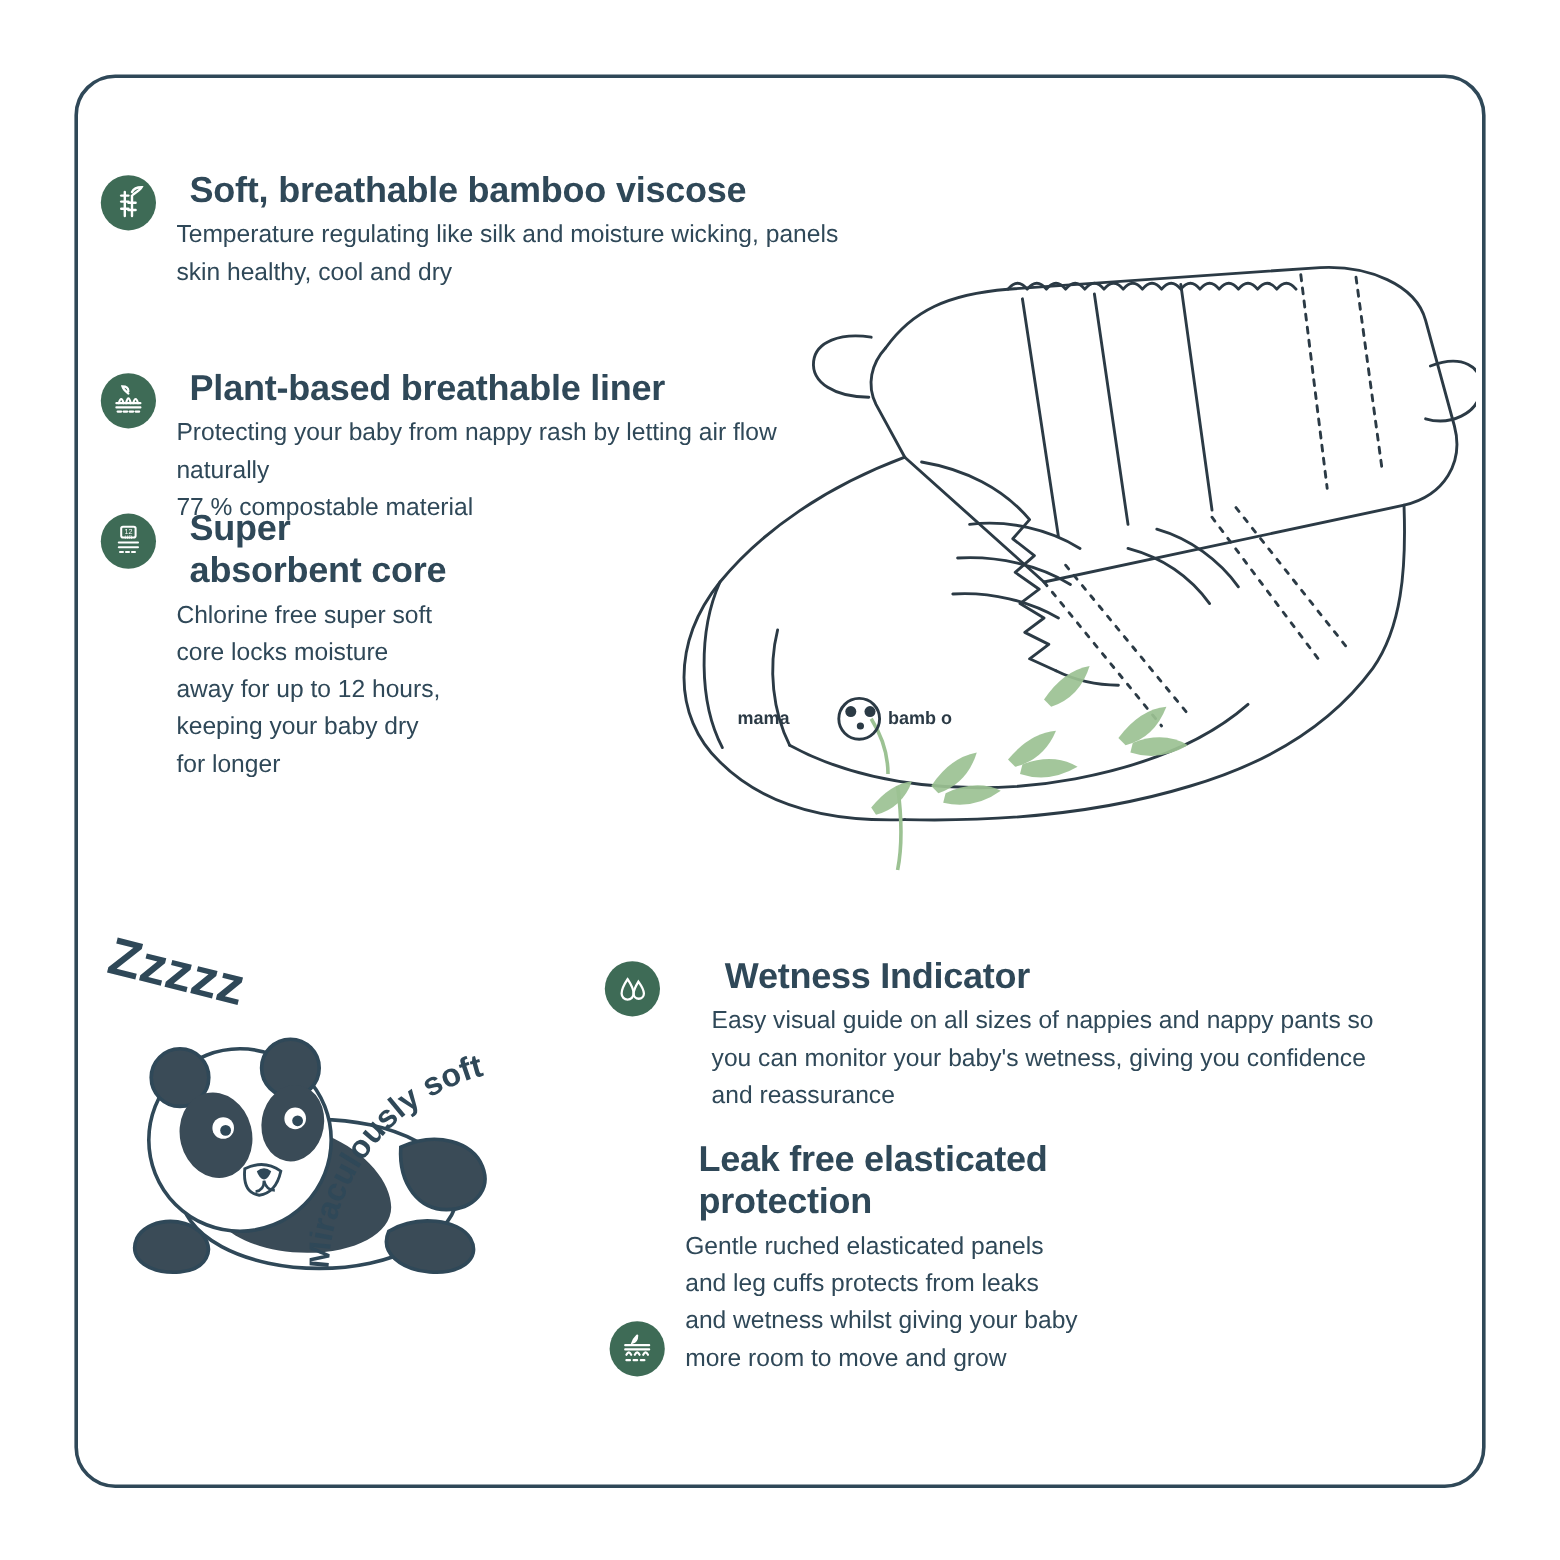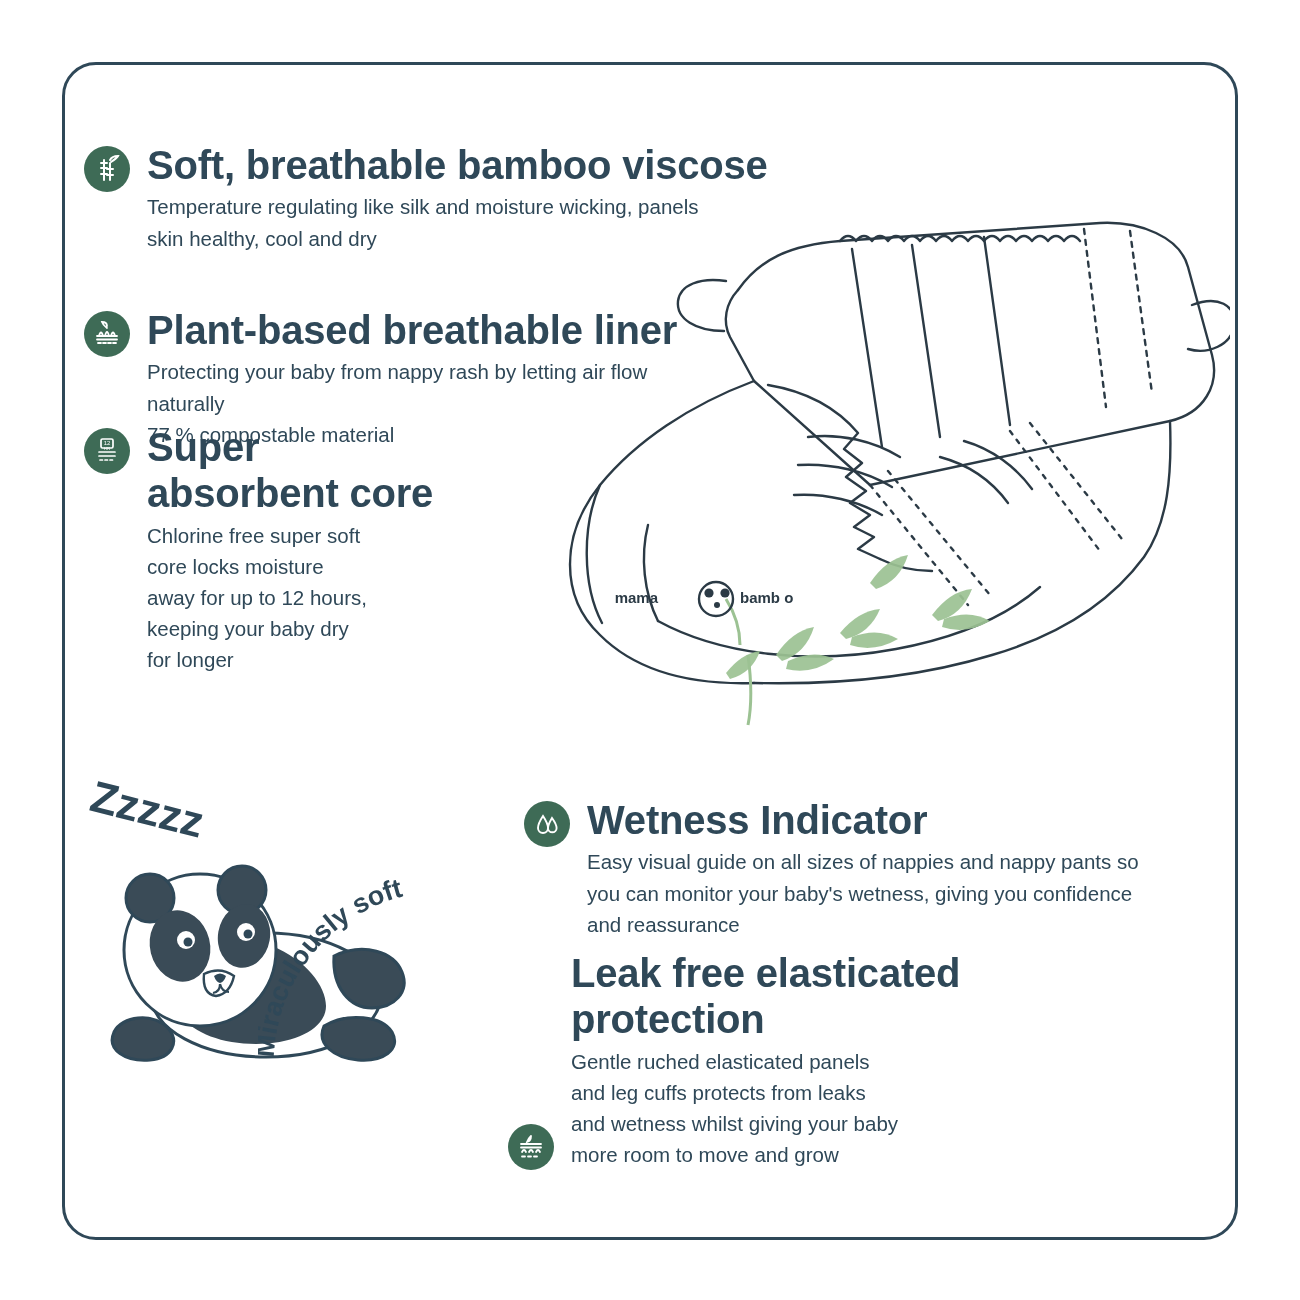--- a/index.html
+++ b/index.html
@@ -46,41 +46,41 @@
     background: #3e6b56;
     display: flex;
     align-items: center;
     justify-content: center;
     margin-right: 17px;
     margin-top: 4px;
   }
   .badge svg { display: block; }
   .ftext { max-width: 100%; }
   .ftitle {
-    font-size: 40px;
+    font-size: 30px;
     font-weight: bold;
     letter-spacing: -0.2px;
     line-height: 1.16;
     color: #2f4858;
-    margin: 0 0 3px 0;
+    margin: 0 0 3px 11px;
   }
   .fbody {
     font-size: 20.5px;
     line-height: 1.52;
     color: #2f4858;
     margin: 0;
     white-space: pre-line;
   }
 
   
   #f-bamboo   { left: 84px;  top: 142px;  width: 740px; }
   #f-liner    { left: 84px;  top: 307px;  width: 690px; }
   #f-core     { left: 84px;  top: 424px;  width: 380px; }
   
-  #f-wetness  { left: 524px; top: 797px;  width: 720px; }
+  #f-wetness  { left: 504px; top: 797px;  width: 720px; gap: 26px; }
   #f-leak     { left: 508px; top: 950px;  width: 560px; align-items: flex-end; }
 
   
   #nappy {
     position: absolute;
     left: 540px;
     top: 185px;
     width: 690px;
     height: 590px;
   }

